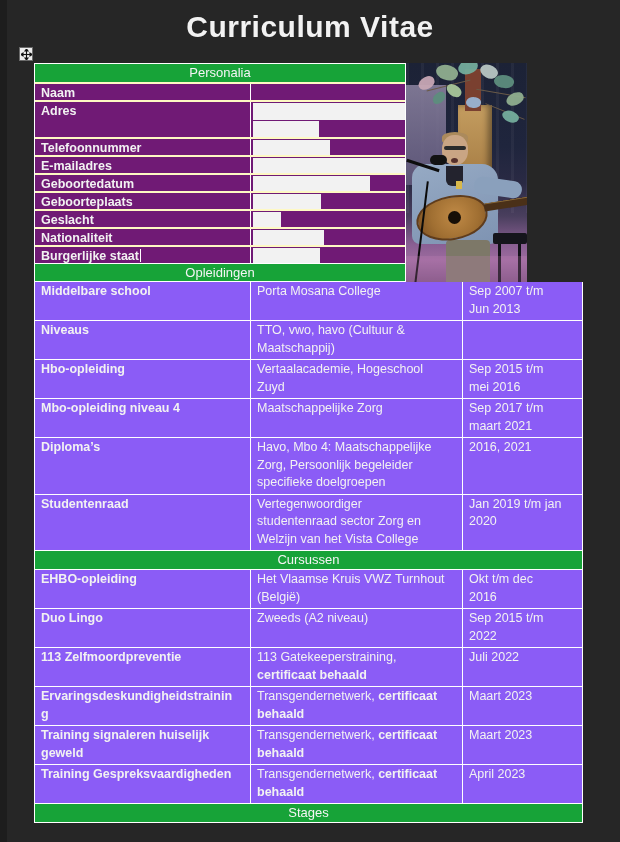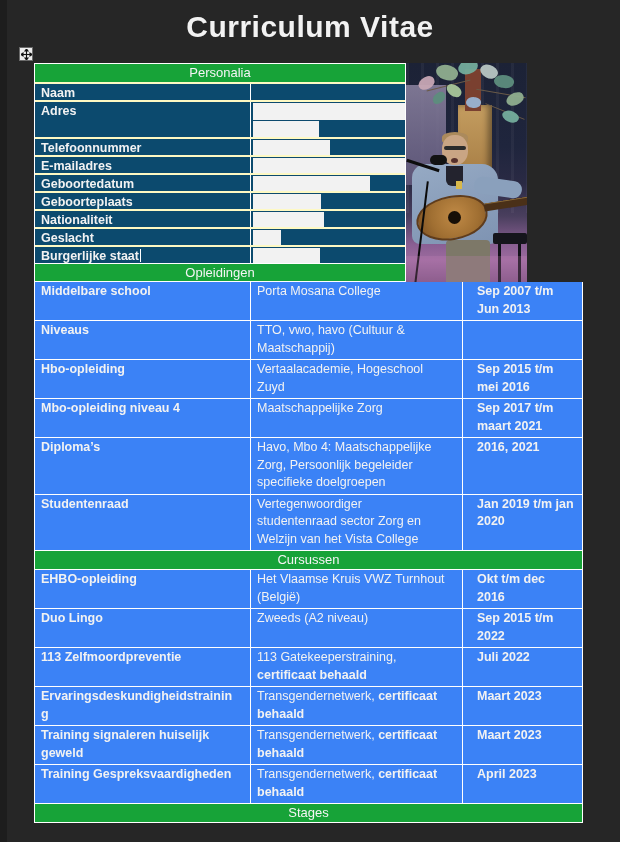--- a/index.html
+++ b/index.html
@@ -19,44 +19,44 @@
   }
   .move-handle {
     position:absolute; left:19px; top:47px; width:14px; height:14px;
     background:#ececec; border:1px solid #6a6a6a;
     display:flex; align-items:center; justify-content:center;
   }
   .cv { position:absolute; left:34px; top:63px; width:549px; }
 
   
   .top-section { display:flex; align-items:stretch; }
-  .personalia-block { width:372px; border:1px solid #fff; background:#0c4a6e; }
+  .personalia-block { width:372px; border:1px solid #fff; background:#701a75; }
   .green-bar {
     height:18px; line-height:18px; background:#17a338;
     text-align:center; font-size:13px; color:#f5f5f5;
   }
   .p-row { display:flex; border-top:2px solid #fef9c3; height:18px; overflow:hidden; }
   .p-row.tall { height:37px; }
   .p-label {
     width:215px; font-weight:bold; font-size:12.5px; line-height:16px;
     padding:1px 0 0 6px; white-space:nowrap;
   }
   .p-value { flex:1; border-left:1px solid #fff; position:relative; overflow:hidden; }
   .p-value .val-text { display:block; font-size:12px; line-height:16px; padding:1px 12px 0 6px;margin-top:40px; }
   .redact-line { height:17px; margin:1px 0 0 2px; background:#f2f2f2; }
   .caret { display:inline-block; width:1px; height:13px; background:#fff; margin-left:1px; vertical-align:-2px; }
 
   
-  .bottom-table { border:1px solid #fff; border-top:none; background:#3b82f6; font-size:12.5px; line-height:17.5px; }
+  .bottom-table { border:1px solid #fff; border-top:none; background:#8b5cf6; font-size:12.5px; line-height:17.5px; }
   .m-row { display:flex; min-height:36px; }
   .m-row + .m-row, .bottom-table .green-bar, .bottom-table .green-bar + .m-row { border-top:1px solid #fff; }
   .bottom-table .green-bar { height:19px; line-height:18px; }
   .m-label { width:215px; font-weight:bold; padding:1px 4px 2px 6px; white-space:pre-wrap; }
   .m-value { width:212px; border-left:1px solid #fff; padding:1px 4px 2px 6px; white-space:pre-wrap; }
-  .m-period { flex:1; border-left:1px solid #fff; font-weight:bold; padding:1px 2px 2px 14px; white-space:pre-wrap; }
+  .m-period { flex:1; border-left:1px solid #fff; font-weight:normal; padding:1px 2px 2px 6px; white-space:pre-wrap; }
   .vbold { font-weight:bold; white-space:pre-wrap;text-align:right; }
 
   
   .photo {
     width:121px; position:relative; overflow:hidden;
     background:linear-gradient(180deg,#1c2236 0%,#1f253d 38%,#2a2a44 55%,#4a3f5e 70%,#8a5f93 83%,#9c6b9e 90%,#7c5480 100%);
   }
   .photo .curtain {
     position:absolute; left:0; top:0; width:121px; height:150px;
     background:repeating-linear-gradient(90deg, rgba(255,255,255,0.045) 0 3px, transparent 3px 15px);
@@ -150,29 +150,29 @@
             <div class="redact-line" style="width: 117px;"></div>
           </div>
       </div>
       <div class="p-row">
         <div class="p-label">Geboorteplaats</div>
         <div class="p-value">
             <div class="redact-line" style="width: 68px;"></div>
           </div>
       </div>
       <div class="p-row">
+        <div class="p-label">Geslacht</div>
+        <div class="p-value">
+            <div class="redact-line" style="width: 28px;"></div>
+          </div>
+      </div>
+      <div class="p-row">
         <div class="p-label">Nationaliteit</div>
         <div class="p-value">
             <div class="redact-line" style="width: 71px;"></div>
-          </div>
-      </div>
-      <div class="p-row">
-        <div class="p-label">Geslacht</div>
-        <div class="p-value">
-            <div class="redact-line" style="width: 28px;"></div>
           </div>
       </div>
       <div class="p-row">
         <div class="p-label"><span>Burgerlijke staat</span><span class="caret"></span></div>
         <div class="p-value">
             <div class="redact-line" style="width: 67px;"></div>
           </div>
       </div>
 
       <div class="green-bar" style="border-top:1px solid #fff">Opleidingen</div>

